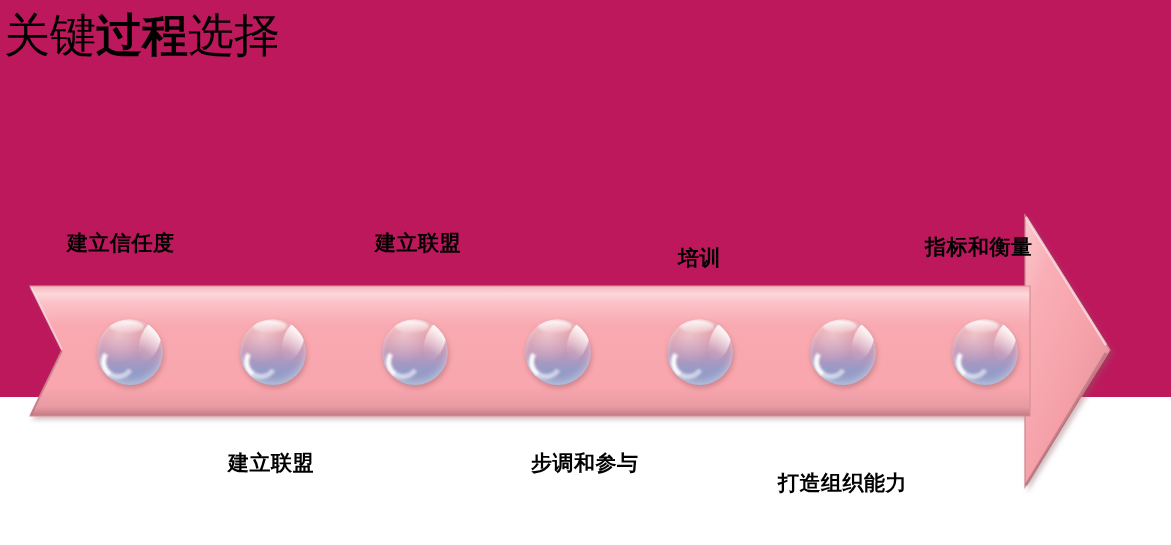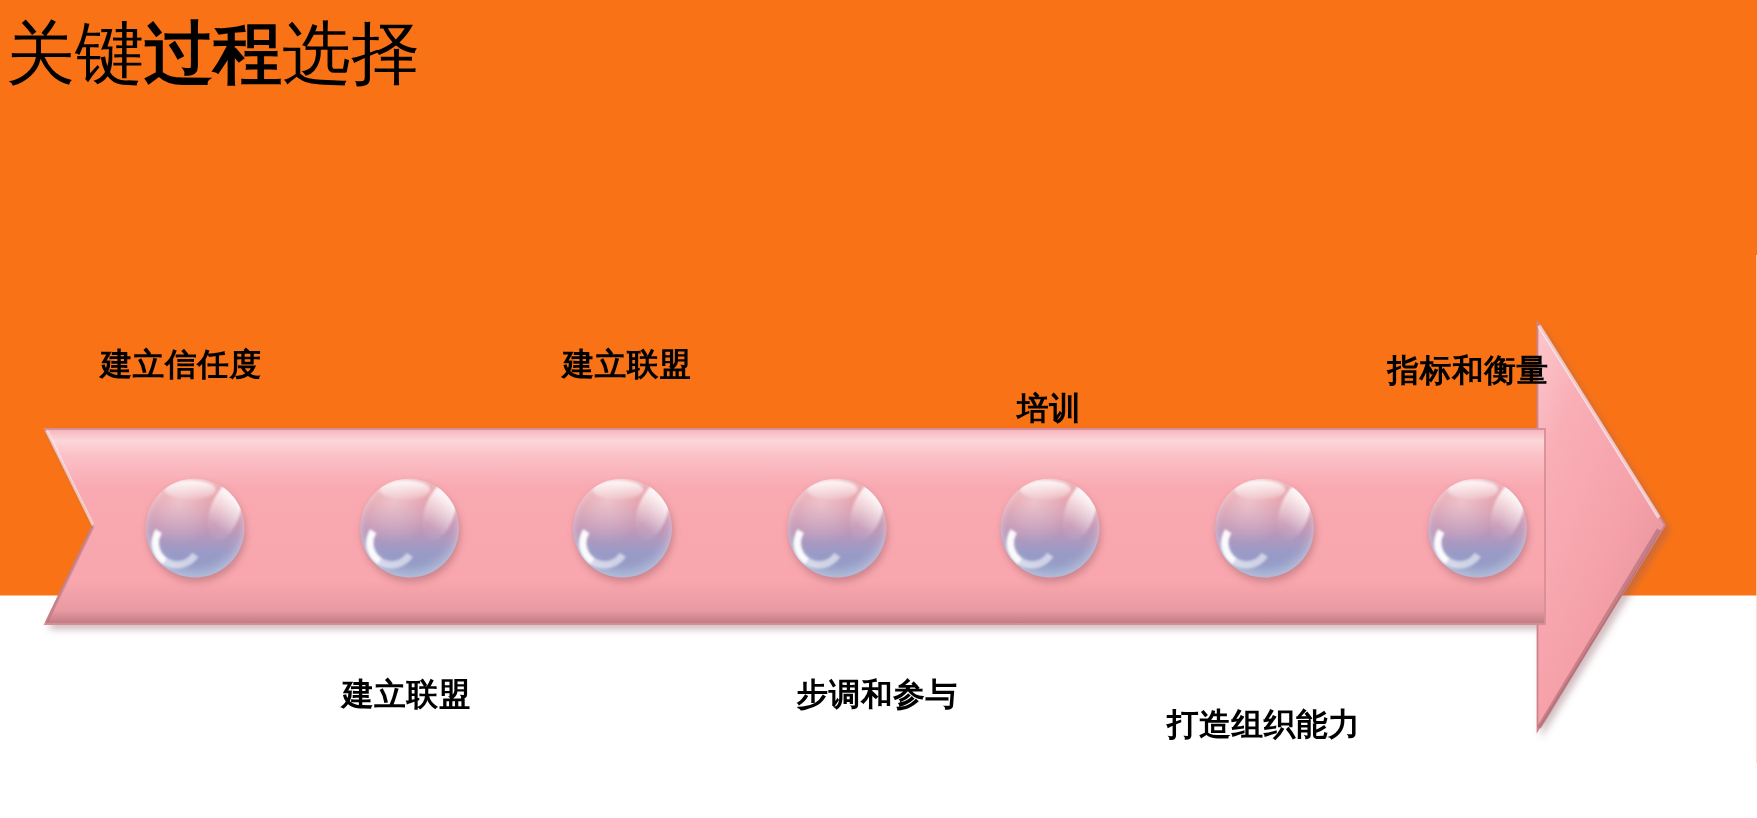--- a/index.html
+++ b/index.html
@@ -13,21 +13,21 @@
     position: relative;
     overflow: hidden;
     font-family: "DejaVu Sans", "Liberation Sans", sans-serif;
   }
 
   #slide {
     position: absolute;
     left: 0; top: 0;
     width: 1171px;
     height: 397px;
-    background: #f97316;
+    background: #be185d;
   }
 
   
   #title {
     position: absolute;
     left: 4px;
     top: 6px;
     font-size: 46px;
     line-height: 58px;
     color: #000000;
@@ -183,21 +183,21 @@
         <span class="gloss-bl"></span>
         <span class="rim"></span>
       </div>
       <div class="milestone-label" style="left: 531px; top: 450px;">步调和参与</div>
       <div class="sphere" style="left: 667px; top: 319px;">
         <span class="gloss-top"></span>
         <span class="gloss-tr"></span>
         <span class="gloss-bl"></span>
         <span class="rim"></span>
       </div>
-      <div class="milestone-label" style="left: 678px; top: 259px;">培训</div>
+      <div class="milestone-label" style="left: 678px; top: 245px;">培训</div>
       <div class="sphere" style="left: 810px; top: 319px;">
         <span class="gloss-top"></span>
         <span class="gloss-tr"></span>
         <span class="gloss-bl"></span>
         <span class="rim"></span>
       </div>
       <div class="milestone-label" style="left: 778px; top: 470px;">打造组织能力</div>
       <div class="sphere" style="left: 952px; top: 319px;">
         <span class="gloss-top"></span>
         <span class="gloss-tr"></span>

